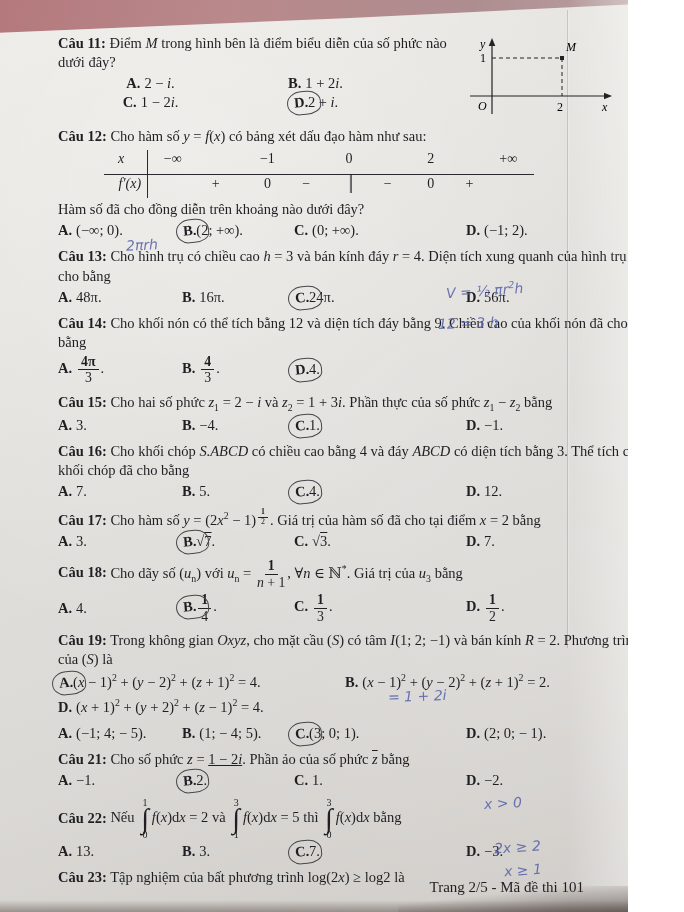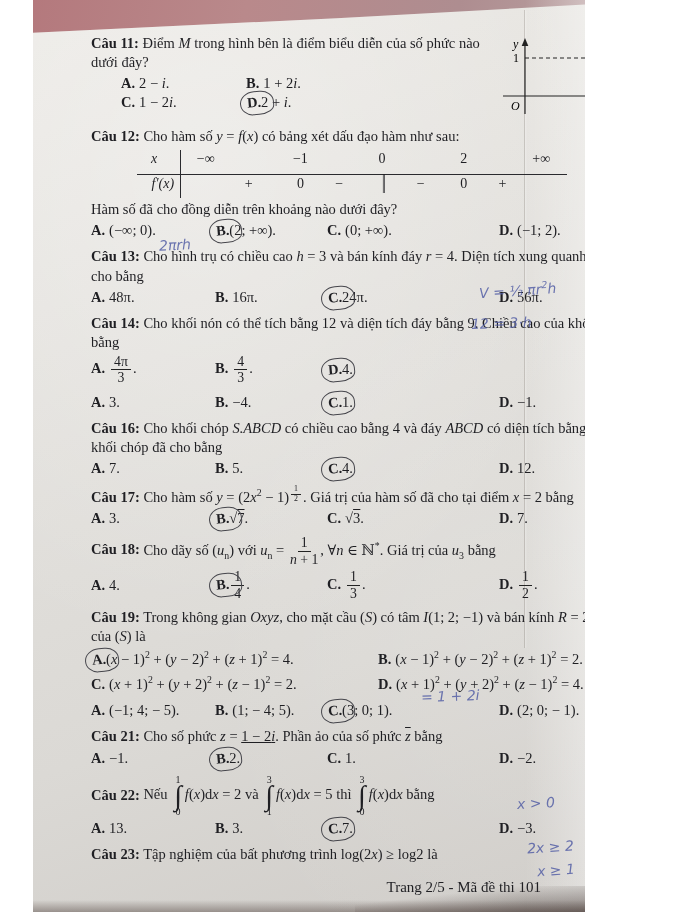--- a/index.html
+++ b/index.html
@@ -1,18 +1,18 @@
 <!DOCTYPE html>
 <html><head>
 <meta charset="utf-8">
 <style>
   html,body{margin:0;padding:0;}
-  .page{position:relative;width:552px;height:912px;overflow:hidden;
+  .page{position:relative;width:628px;height:912px;overflow:hidden;
     background:linear-gradient(100deg,#b4797d 0%,#b9898b 30%,#ae8d90 60%,#c4b2b0 100%);
-    font-family:"Liberation Serif","DejaVu Serif",serif;color:#1f1f23;margin-left:33px;}
+    font-family:"Liberation Serif","DejaVu Serif",serif;color:#1f1f23;}
   .paper{position:absolute;inset:0;
     clip-path:polygon(0 3.6%,55% 2%,100% .5%,100% 100%,0 100%);
     background:
       radial-gradient(120% 90% at 30% 18%, rgba(255,255,255,.30), transparent 60%),
       radial-gradient(80% 60% at 85% 70%, rgba(255,255,255,.10), transparent 70%),
       linear-gradient(160deg,#eceae6 0%,#e2e0dc 40%,#dbd9d5 70%,#cfccc8 100%);}
   .rstrip{position:absolute;top:0;right:0;width:60px;height:100%;
     background:linear-gradient(to right,rgba(255,255,255,0),rgba(255,255,255,.35));}
   .crease{position:absolute;top:10px;right:60px;width:1px;height:70%;
     background:rgba(90,80,75,.22);box-shadow:1px 0 2px rgba(255,255,255,.45);}
@@ -24,30 +24,30 @@
   .content{position:absolute;top:34px;left:58px;width:586px;font-size:14.5px;line-height:1.32;}
   .q{margin-bottom:7px;}
   .qlabel{font-weight:bold;}
   .qtext i{font-style:italic;}
   sup{font-size:.68em;}
   sub{font-size:.68em;}
 
   .opts{display:grid;margin-top:2px;}
   .opts4{grid-template-columns:124px 112px 172px 1fr;}
   .opts2x2{grid-template-columns:287px 1fr;row-gap:4px;}
-  .opts2{grid-template-columns:125px 1fr;width:330px;margin-left:30px;}
+  .opts2{grid-template-columns:125px 1fr;width:330px;margin-left:30px;text-align:center;}
   .opt{white-space:nowrap;}
   .ol-letter{font-weight:bold;margin-right:4px;}
   .opt.circled .ol-letter{display:inline-block;border:1.5px solid #46464c;
     border-radius:52% 48% 55% 45%/60% 55% 45% 60%;
     padding:1px 12px 2px 6px;margin:-3px -13px -3px -6px;transform:rotate(-5deg);}
 
   .frac{display:inline-flex;flex-direction:column;align-items:center;vertical-align:middle;
     line-height:1.12;margin:0 2px;font-size:.95em;}
-  .frac .tp{border-bottom:1px solid #222;padding:0 3px;display:block;}
+  .frac .tp{border-bottom:1px solid #222;padding:0 3px;display:block;font-weight:bold;}
   .frac .bt{display:block;}
   .frac.sm{font-size:.8em;line-height:1.05;}
   .ol{text-decoration:overline;}
   .bar{text-decoration:overline;}
   .vec{font-style:italic;position:relative;display:inline-block;margin:0 1px;}
   .vec::after{content:"→";position:absolute;left:10%;top:-.95em;font-size:.62em;font-style:normal;}
   .intg{display:inline-flex;flex-direction:column;align-items:center;vertical-align:middle;
     line-height:1;margin:0 3px;}
   .intg .it,.intg .ib{font-size:10px;line-height:1;}
   .intg .is{font-size:28px;line-height:.8;}
@@ -168,20 +168,24 @@
               </span>.</span></span>
         <span class="opt"><b class="ol-letter">B.</b><span><span class="frac">
                 <span class="tp">4</span>
                 <span class="bt">3</span>
               </span>.</span></span>
         <span class="opt circled"><b class="ol-letter">D.</b><span>4.</span></span>
       </div>
     </div>
 
     <div class="q">
+      <div class="qtext">
+        <b class="qlabel">Câu 15:</b>
+        <span>Cho hai số phức <i>z</i><sub>1</sub> = 2 − <i>i</i> và <i>z</i><sub>2</sub> = 1 + 3<i>i</i>. Phần thực của số phức <i>z</i><sub>1</sub> − <i>z</i><sub>2</sub> bằng</span>
+      </div>
       <div class="opts opts4">
         <span class="opt"><b class="ol-letter">A.</b><span>3.</span></span>
         <span class="opt"><b class="ol-letter">B.</b><span>−4.</span></span>
         <span class="opt circled"><b class="ol-letter">C.</b><span>1.</span></span>
         <span class="opt"><b class="ol-letter">D.</b><span>−1.</span></span>
       </div>
     </div>
 
     <div class="q">
       <div class="qtext">
@@ -238,21 +242,20 @@
     </div>
 
     <div class="q">
       <div class="qtext">
         <b class="qlabel">Câu 19:</b>
         <span>Trong không gian <i>Oxyz</i>, cho mặt cầu (<i>S</i>) có tâm <i>I</i>(1; 2; −1) và bán kính <i>R</i> = 2. Phương trình của (<i>S</i>) là</span>
       </div>
       <div class="opts opts2x2">
         <span class="opt circled"><b class="ol-letter">A.</b><span>(<i>x</i> − 1)<sup>2</sup> + (<i>y</i> − 2)<sup>2</sup> + (<i>z</i> + 1)<sup>2</sup> = 4.</span></span>
         <span class="opt"><b class="ol-letter">B.</b><span>(<i>x</i> − 1)<sup>2</sup> + (<i>y</i> − 2)<sup>2</sup> + (<i>z</i> + 1)<sup>2</sup> = 2.</span></span>
-        <span class="opt"><b class="ol-letter">C.</b><span>(<i>x</i> + 1)<sup>2</sup> + (<i>y</i> + 2)<sup>2</sup> + (<i>z</i> − 1)<sup>2</sup> = 2.</span></span>
         <span class="opt"><b class="ol-letter">D.</b><span>(<i>x</i> + 1)<sup>2</sup> + (<i>y</i> + 2)<sup>2</sup> + (<i>z</i> − 1)<sup>2</sup> = 4.</span></span>
       </div>
     </div>
 
     <div class="q">
       <div class="opts opts4">
         <span class="opt"><b class="ol-letter">A.</b><span>(−1; 4; − 5).</span></span>
         <span class="opt"><b class="ol-letter">B.</b><span>(1; − 4; 5).</span></span>
         <span class="opt circled"><b class="ol-letter">C.</b><span>(3; 0; 1).</span></span>
         <span class="opt"><b class="ol-letter">D.</b><span>(2; 0; − 1).</span></span>

